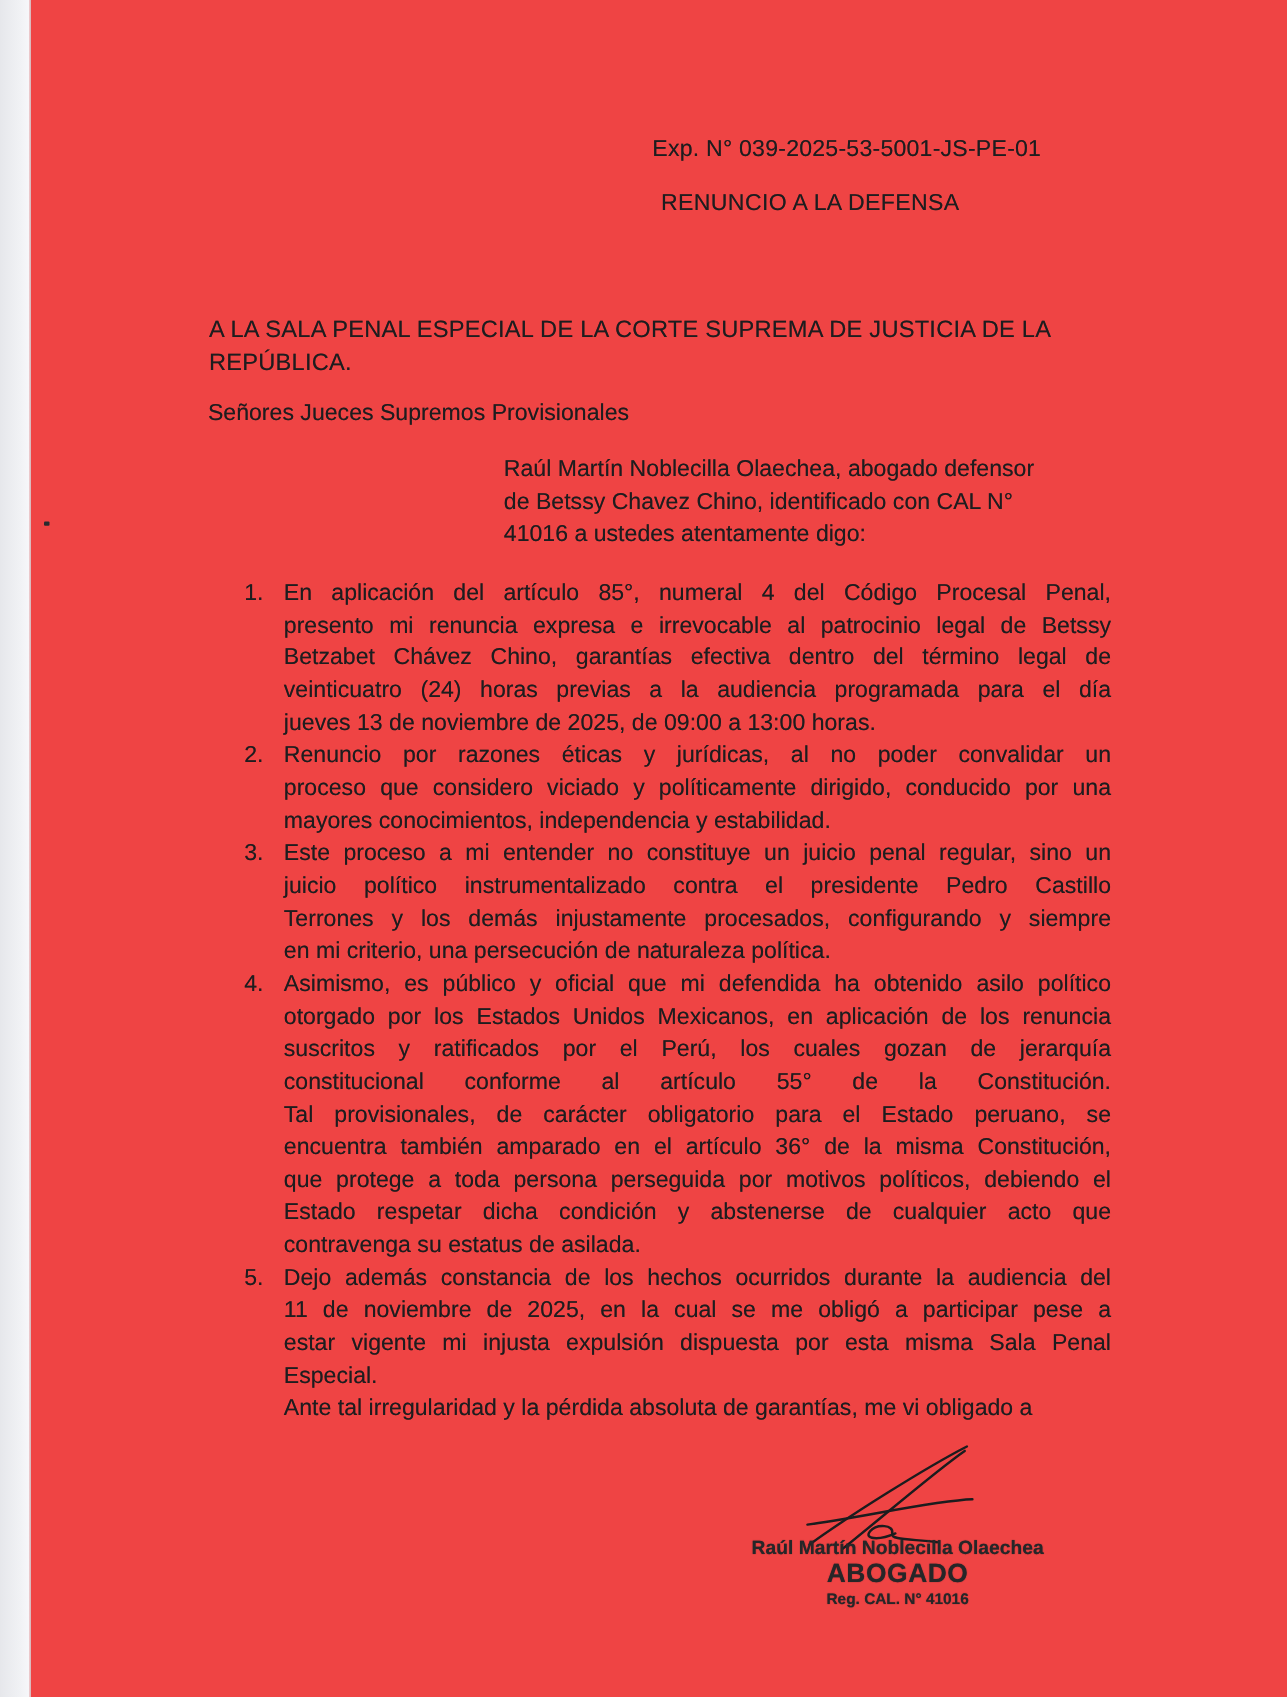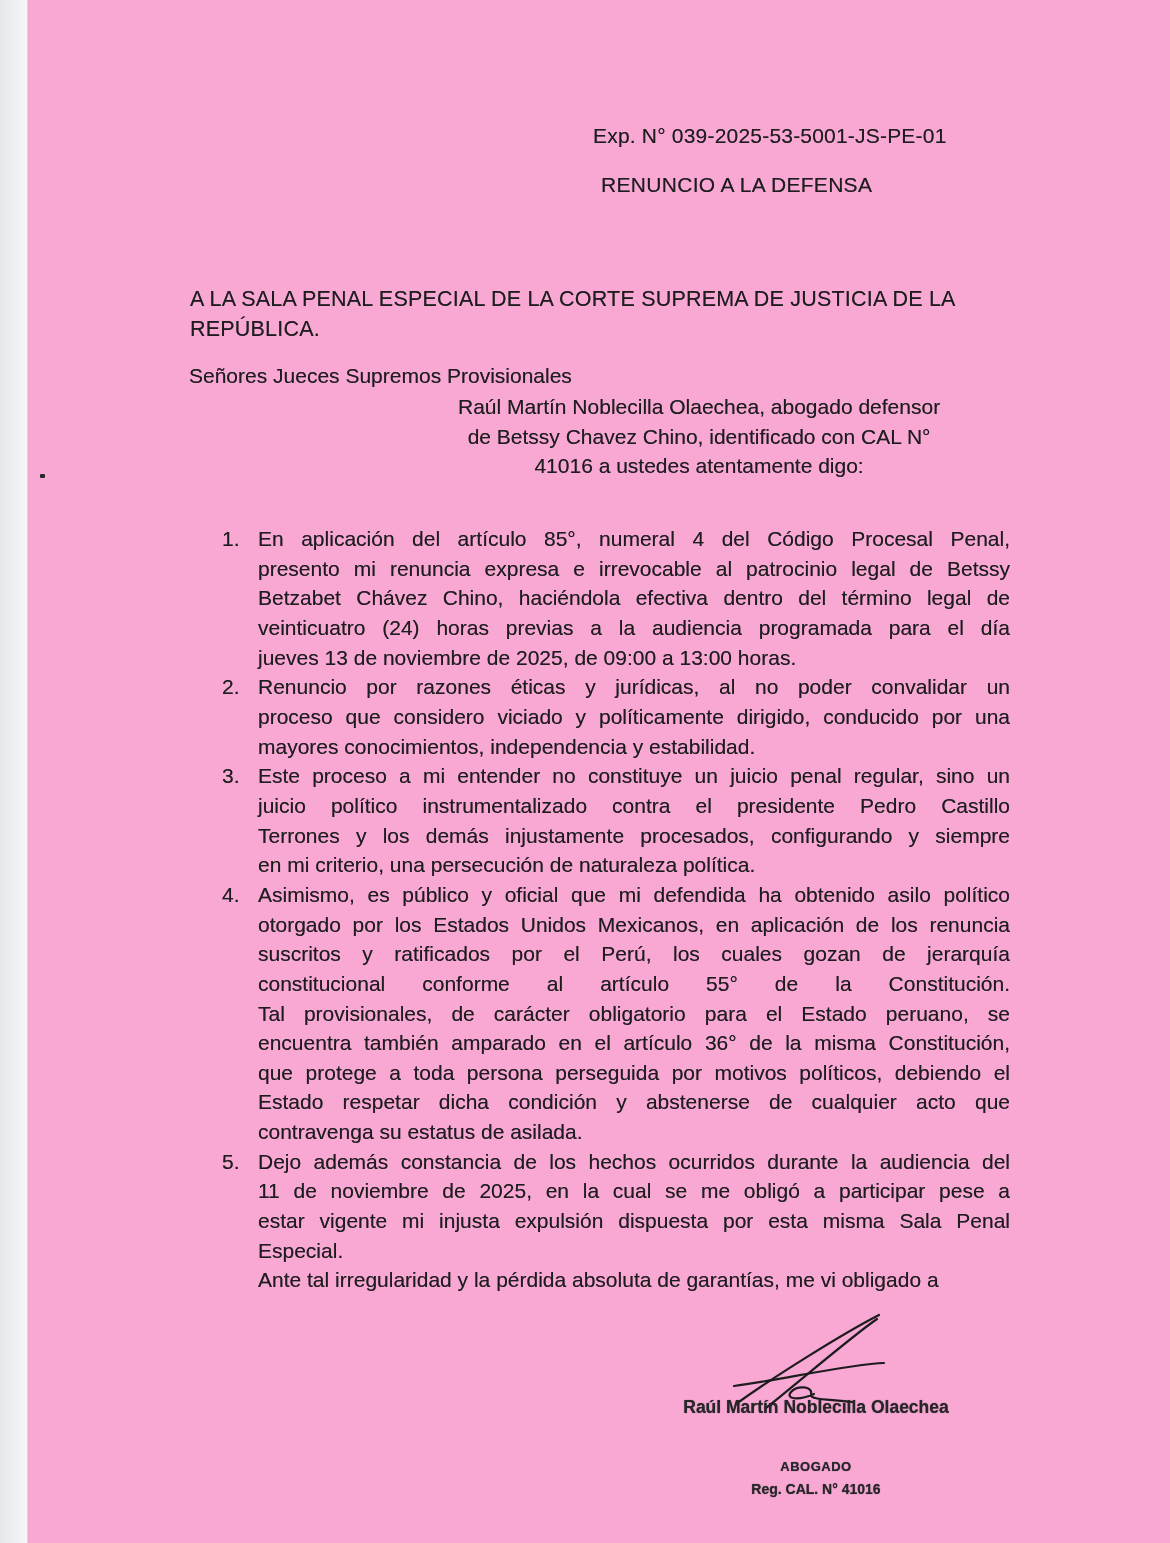--- a/index.html
+++ b/index.html
@@ -1,19 +1,19 @@
 <!DOCTYPE html>
 <html><head>
 <meta charset="utf-8">
 <style>
   html,body{margin:0;padding:0;background:#e9eaee;}
   .page{
     position:relative;
     width:1170px;height:1543px;
-    background:#f9a8d4;
+    background:#ef4444;
     font-family:"Liberation Sans", sans-serif;
     color:#1d1d1f;
     overflow:hidden;
   }
   .page *{text-shadow:0 0 .5px rgba(25,25,25,.55);}
   .scan-strip{
     position:absolute;left:0;top:0;width:27px;height:100%;
     background:linear-gradient(90deg,#e6e7eb 0%,#f1f2f5 70%,#f7f7fa 100%);
     border-right:1px solid #d6d7db;
   }
@@ -31,43 +31,43 @@
   }
   .addressee{
     position:absolute;left:190px;top:284px;
     font-size:21.5px;line-height:30px;letter-spacing:.2px;
   }
   .salutation{
     position:absolute;left:189px;top:364px;
     font-size:21px;white-space:nowrap;
   }
   .intro{
-    position:absolute;left:458px;top:392px;
-    font-size:21px;line-height:29.5px;text-align:center;
+    position:absolute;left:458px;top:412px;
+    font-size:21px;line-height:29.5px;
   }
   .list{
     position:absolute;left:222px;top:524px;width:788px;
     font-size:21px;line-height:29.65px;
   }
   .item{position:relative;padding-left:36px;}
   .num{position:absolute;left:0;top:0;}
   .jl{text-align:justify;text-align-last:justify;}
   .jl.last{text-align-last:left;}
   .cont{padding-left:36px;text-align:left;}
   .sig{
     position:absolute;left:700px;top:1306px;width:200px;height:104px;
   }
   .sig svg{width:100%;height:100%;}
   .stamp{
     position:absolute;left:680px;top:1396px;width:272px;
     text-align:center;font-weight:bold;color:#262628;
     line-height:23px;
   }
   .stamp .s1{font-size:17.5px;}
-  .stamp .s2{font-size:13px;letter-spacing:.5px;margin-top:36px;}
+  .stamp .s2{font-size:24px;letter-spacing:.5px;}
   .stamp .s3{font-size:14px;}
   .stamp div{text-shadow:0 0 1px rgba(35,35,38,.75);}
 </style>
 </head>
 <body>
 
 <div class="page">
 
   <div class="scan-strip"></div>
   <div class="speck"></div>
@@ -88,21 +88,21 @@
     <div>de Betssy Chavez Chino, identificado con CAL N°</div>
     <div>41016 a ustedes atentamente digo:</div>
   </div>
 
   <div class="list">
 
   <div class="item">
         <span class="num">1.</span>
         <div class="jl">En aplicación del artículo 85°, numeral 4 del Código Procesal Penal,</div>
         <div class="jl">presento mi renuncia expresa e irrevocable al patrocinio legal de Betssy</div>
-        <div class="jl">Betzabet Chávez Chino, haciéndola efectiva dentro del término legal de</div>
+        <div class="jl">Betzabet Chávez Chino, garantías efectiva dentro del término legal de</div>
         <div class="jl">veinticuatro (24) horas previas a la audiencia programada para el día</div>
         <div class="jl last">jueves 13 de noviembre de 2025, de 09:00 a 13:00 horas.</div>
       </div>
       <div class="item">
         <span class="num">2.</span>
         <div class="jl">Renuncio por razones éticas y jurídicas, al no poder convalidar un</div>
         <div class="jl">proceso que considero viciado y políticamente dirigido, conducido por una</div>
         <div class="jl last">mayores conocimientos, independencia y estabilidad.</div>
       </div>
       <div class="item">

